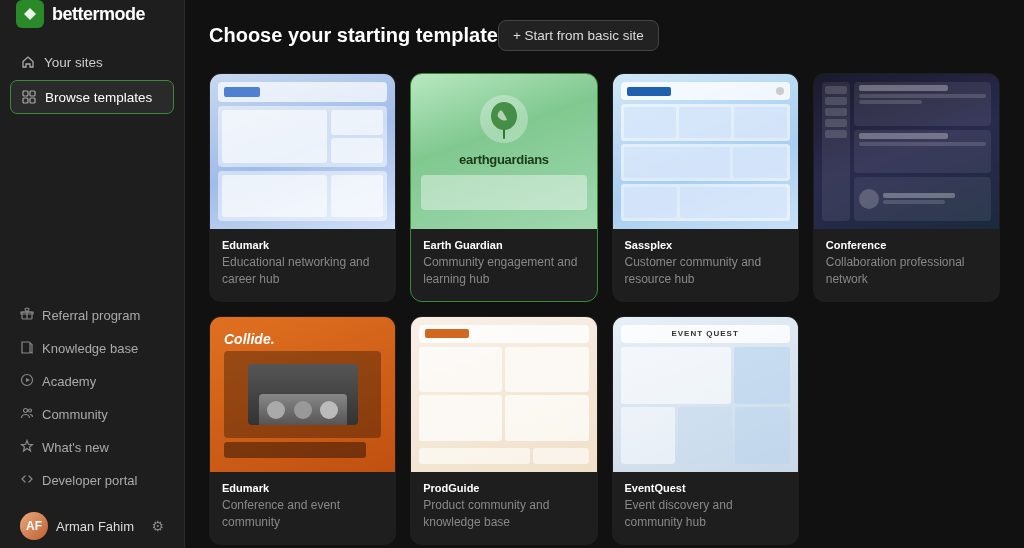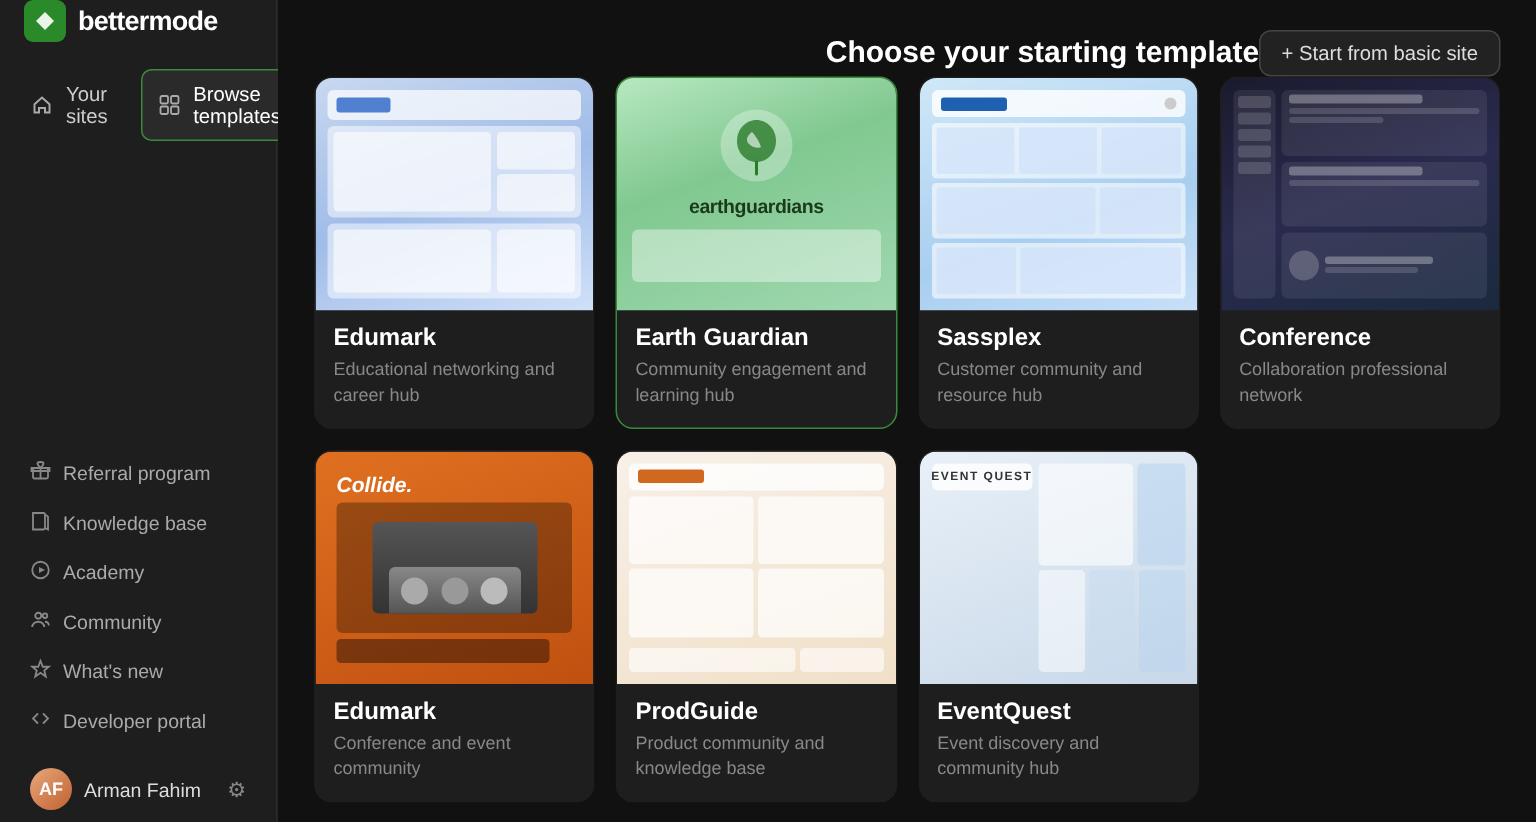--- a/index.html
+++ b/index.html
@@ -40,21 +40,22 @@
 
     .logo-text {
       font-size: 18px;
       font-weight: 700;
       color: #fff;
       letter-spacing: -0.5px;
     }
 
     .sidebar-nav {
       display: flex;
-      gap: 12px;
+      flex-direction: column;
+      gap: 2px;
     }
 
     .sidebar-item {
       display: flex;
       align-items: center;
       gap: 8px;
       padding: 8px 10px;
       border-radius: 7px;
       cursor: pointer;
       font-size: 13.5px;
@@ -137,21 +138,22 @@
     .main {
       flex: 1;
       background: #111;
       overflow-y: auto;
       padding: 20px 24px;
     }
 
     .main-header {
       display: flex;
       align-items: center;
-      justify-content: flex-end;
+      justify-content: flex-start;
+      margin-bottom: 22px;
     }
 
     .main-title {
       font-size: 20px;
       font-weight: 600;
       color: #fff;
     }
 
     .start-basic-btn {
       display: flex;
@@ -507,20 +509,21 @@
       background: rgba(255,255,255,0.7);
       border-radius: 3px;
     }
 
     
     .thumb-eventquest {
       background: linear-gradient(160deg, #e8f0f8 0%, #c8d8e8 100%);
       height: 100%;
       padding: 8px;
       display: flex;
+      flex-direction: column;
       gap: 4px;
     }
 
     .thumb-eventquest .brand-bar {
       background: rgba(255,255,255,0.8);
       border-radius: 4px;
       height: 18px;
       display: flex;
       align-items: center;
       justify-content: center;
@@ -551,21 +554,21 @@
       background: rgba(255,255,255,0.5);
       border-radius: 3px;
       flex: 1;
     }
 
     .template-info {
       padding: 10px 12px 12px;
     }
 
     .template-name {
-      font-size: 16px;
+      font-size: 11px;
       font-weight: 600;
       color: #fff;
       margin-bottom: 3px;
     }
 
     .template-desc {
       font-size: 12px;
       color: #888;
       line-height: 1.45;
     }

